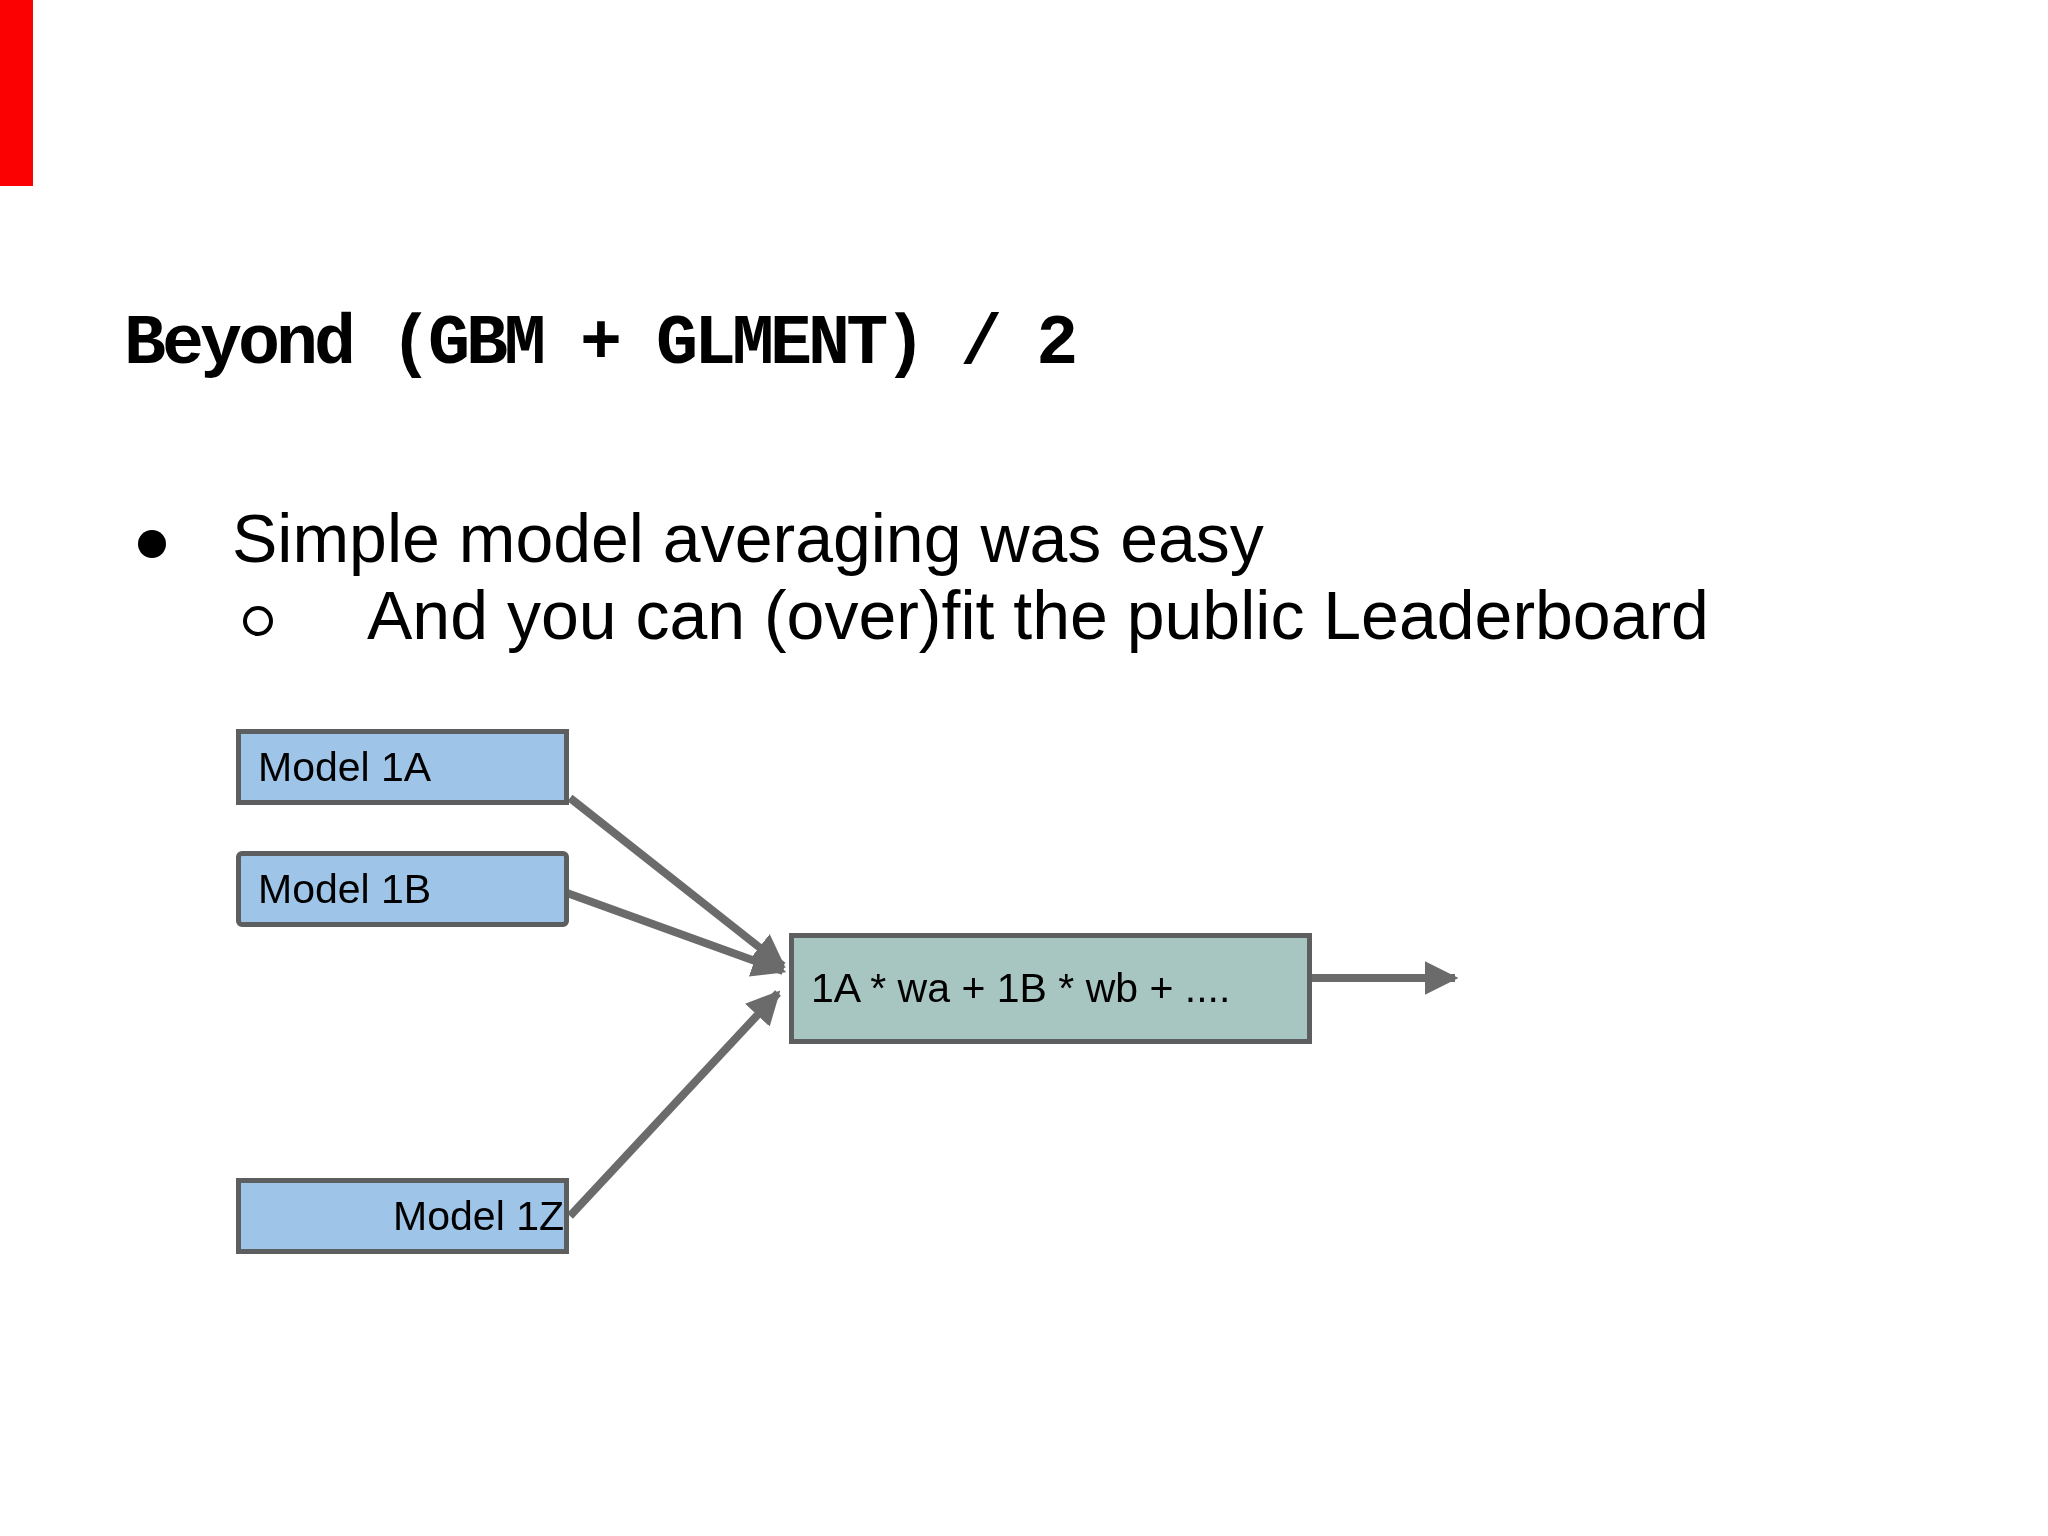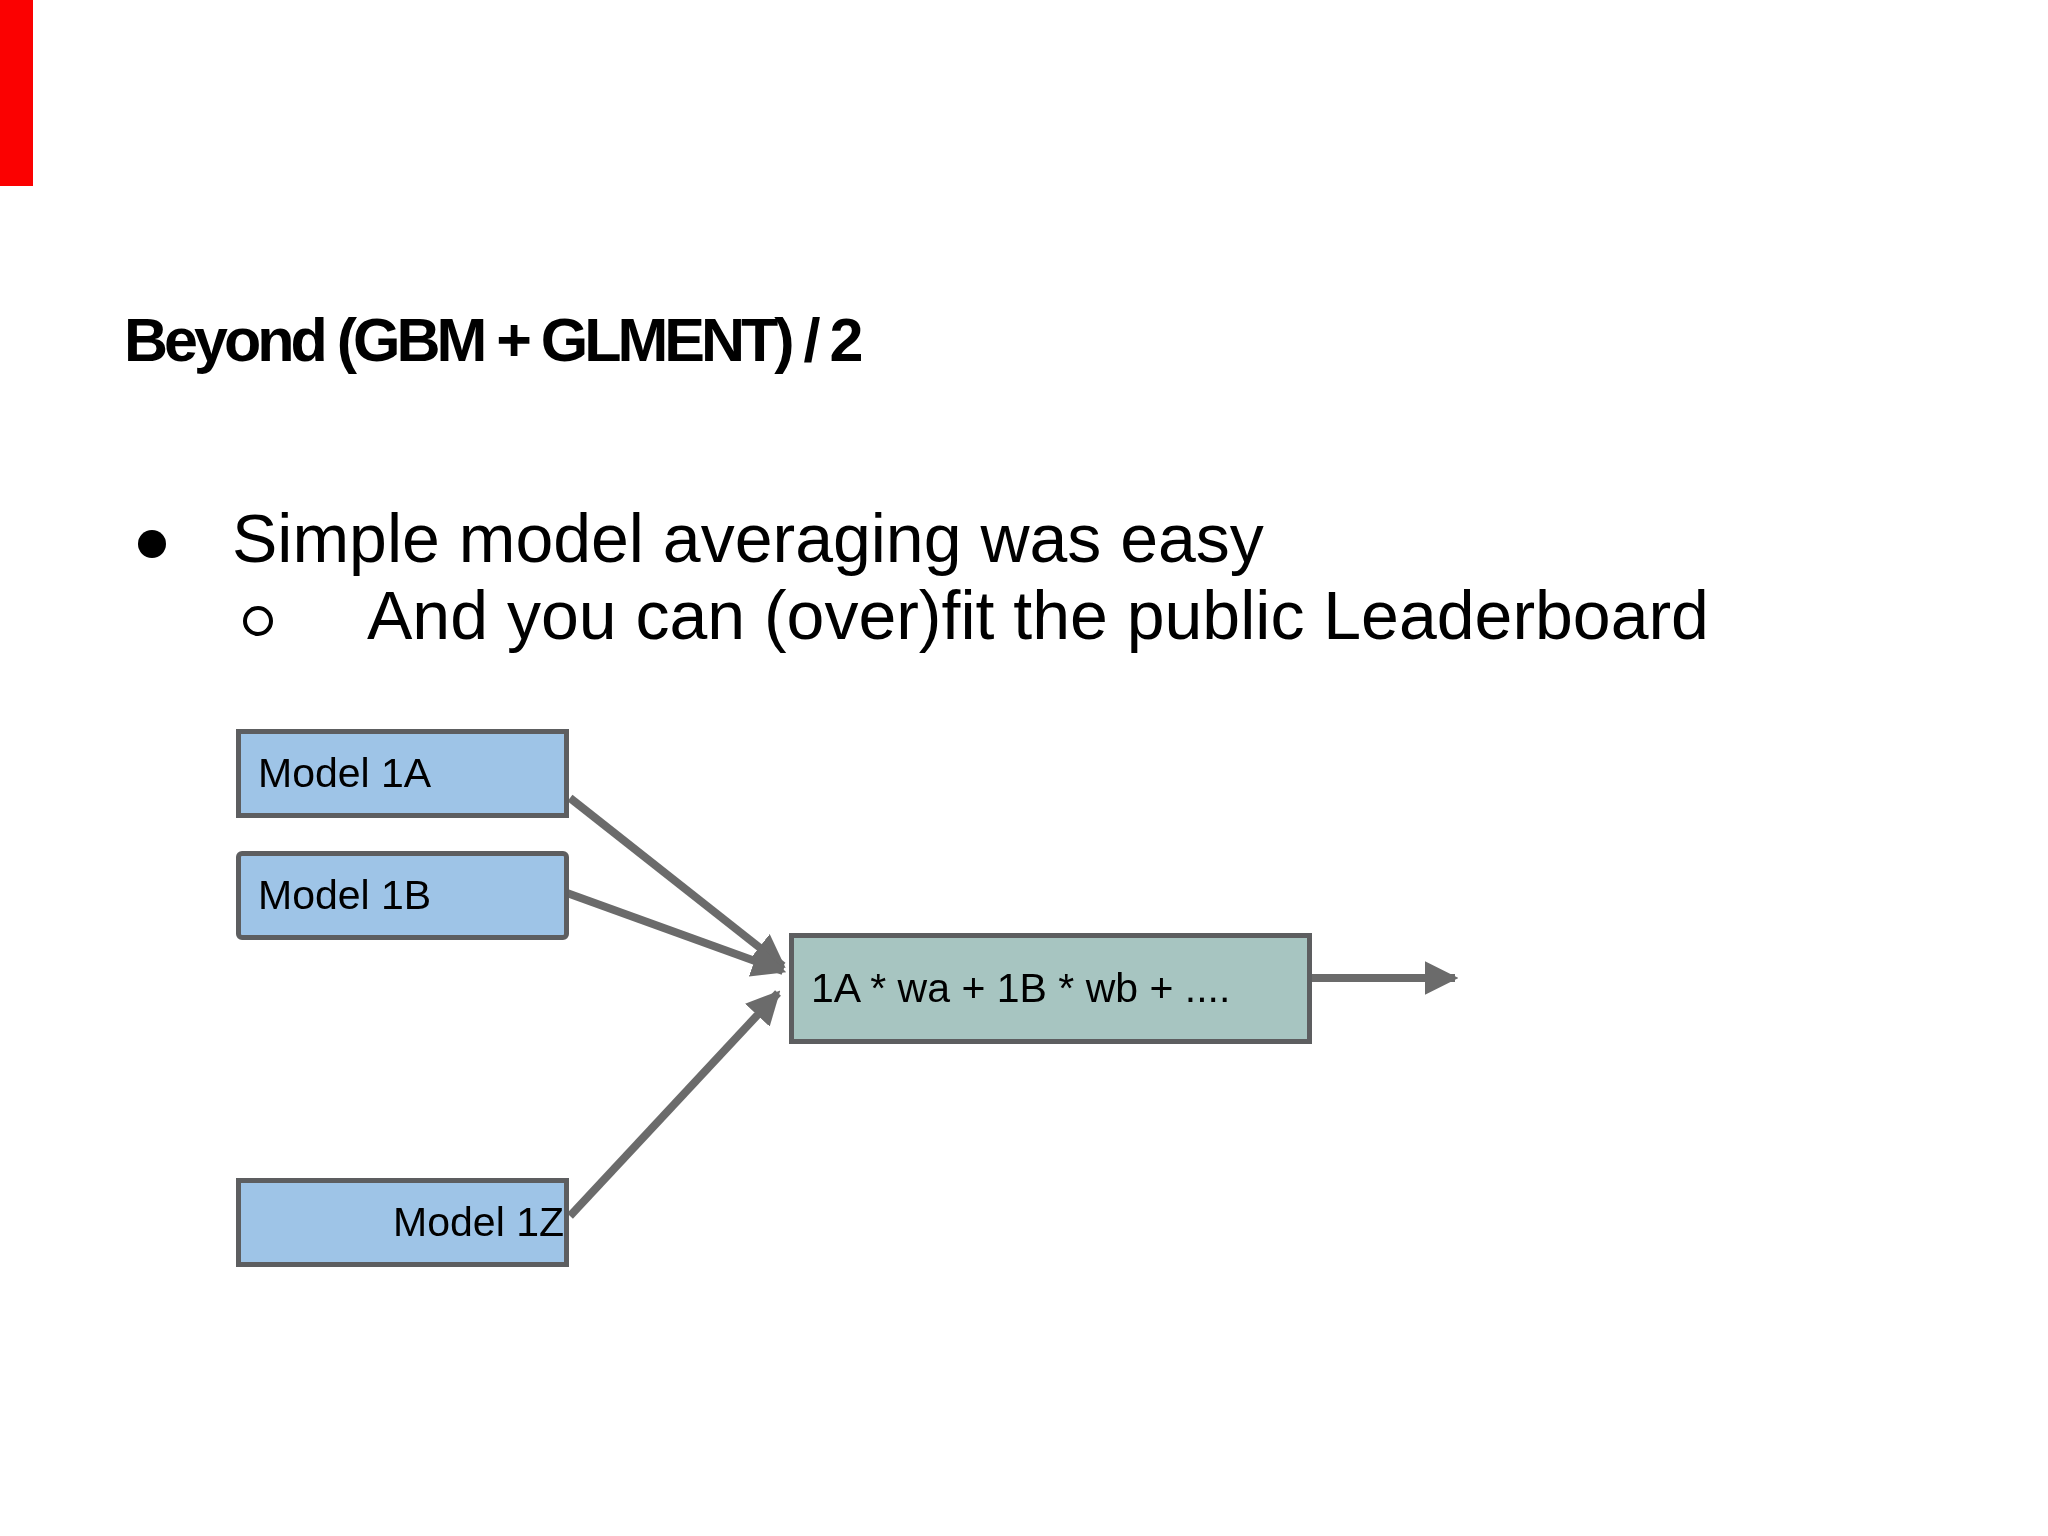--- a/index.html
+++ b/index.html
@@ -18,25 +18,26 @@
   .abs { position: absolute; }
 
   .red-marker {
     left: 0; top: 0;
     width: 33px; height: 186px;
     background: var(--red_marker, #fb0101);
   }
 
   .slide-title {
     left: 124px; top: 310px;
-    font-size: 61px;
+    font-size: 70px;
     font-weight: bold;
     letter-spacing: -4px;
     line-height: 1;
     white-space: nowrap;
+    font-family: Liberation Mono, monospace;
   }
 
   .bullet-text {
     font-size: 68px;
     line-height: 1;
     white-space: nowrap;
   }
   .bullet-l1-text { left: 232px; top: 504px; text-align: right; }
   .bullet-l2-text { left: 331px; top: 581px; margin-left: 36px; }
 
@@ -61,21 +62,21 @@
     align-items: center;
     padding-left: 17px;
     font-size: 41px;
     line-height: 1;
     white-space: nowrap;
   }
   .model-node {
     background: var(--model_box_fill, #9ec4e7);
     left: 236px;
     width: 333px;
-    height: 89px;
+    height: 76px;
   }
   .model-node-1a { top: 729px; }
   .model-node-1b { top: 851px; border-radius: 6px; }
   .model-node-1z { top: 1178px; justify-content: flex-end; }
 
   .ensemble-node {
     background: var(--ensemble_box_fill, #a7c5c1);
     left: 789px; top: 933px;
     width: 523px;
     height: 111px;

